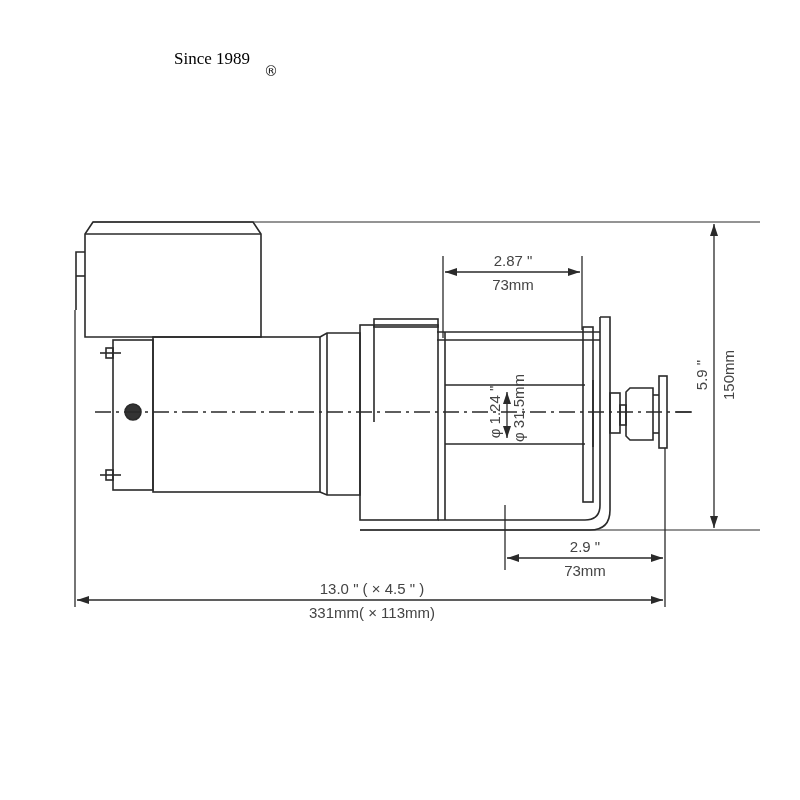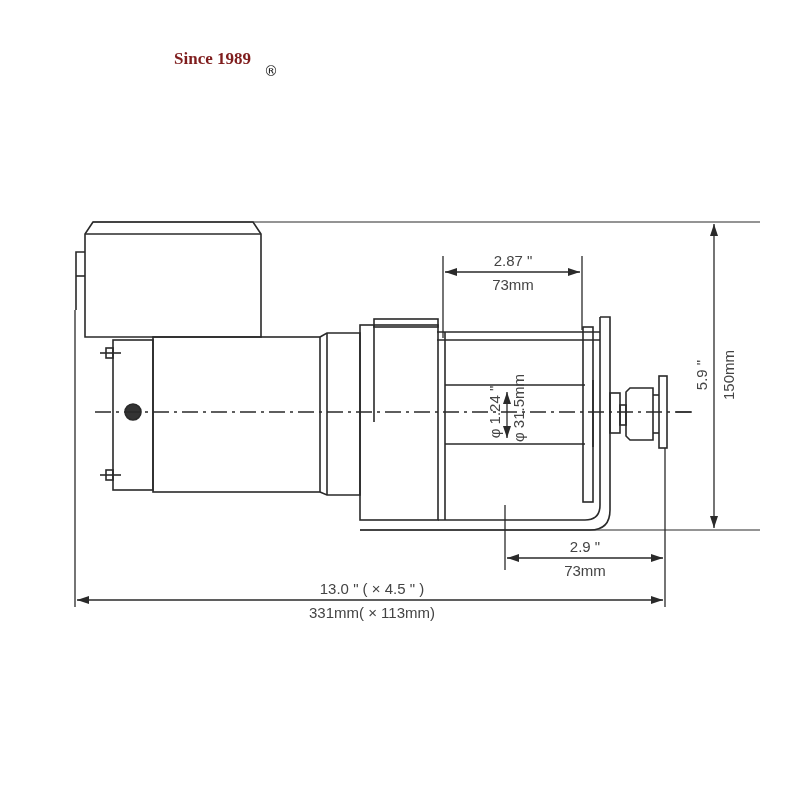--- a/index.html
+++ b/index.html
@@ -1,19 +1,19 @@
 <!DOCTYPE html>
 <html><head>
   <meta charset="utf-8">
   <style>
     html, body { margin: 0; padding: 0; background: #ffffff; }
     body { width: 800px; height: 800px; position: relative; overflow: hidden; }
     .logo { position: absolute; left: 36px; top: 50px; width: 260px; height: 80px; }
     .logo-word { position: absolute; left: 0; top: 6px; font-family: "Liberation Sans", sans-serif; font-weight: bold; font-size: 62px; color: #b01c2e; letter-spacing: -1px; line-height: 62px; }
-    .logo-since { position: absolute; left: 138px; top: 0; font-family: "Liberation Serif", serif; font-size: 17px; color: #7f1d1d; line-height: 17px; font-weight: bold; }
+    .logo-since { position: absolute; left: 138px; top: 0; font-family: "Liberation Serif", serif; font-size: 17px; color: #000000; line-height: 17px; }
     .logo-reg { position: absolute; left: 228px; top: 14px; font-family: "DejaVu Sans", sans-serif; font-size: 14px; color: #222; line-height: 14px; }
     svg.drawing { position: absolute; left: 0; top: 0; }
     .dim-text { font-family: "Liberation Sans", sans-serif; font-size: 15px; fill: #444; }
   </style>
 </head>
 <body>
 
 <div class="logo">
   <span class="logo-since">Since 1989</span>
   <span class="logo-reg">®</span>

